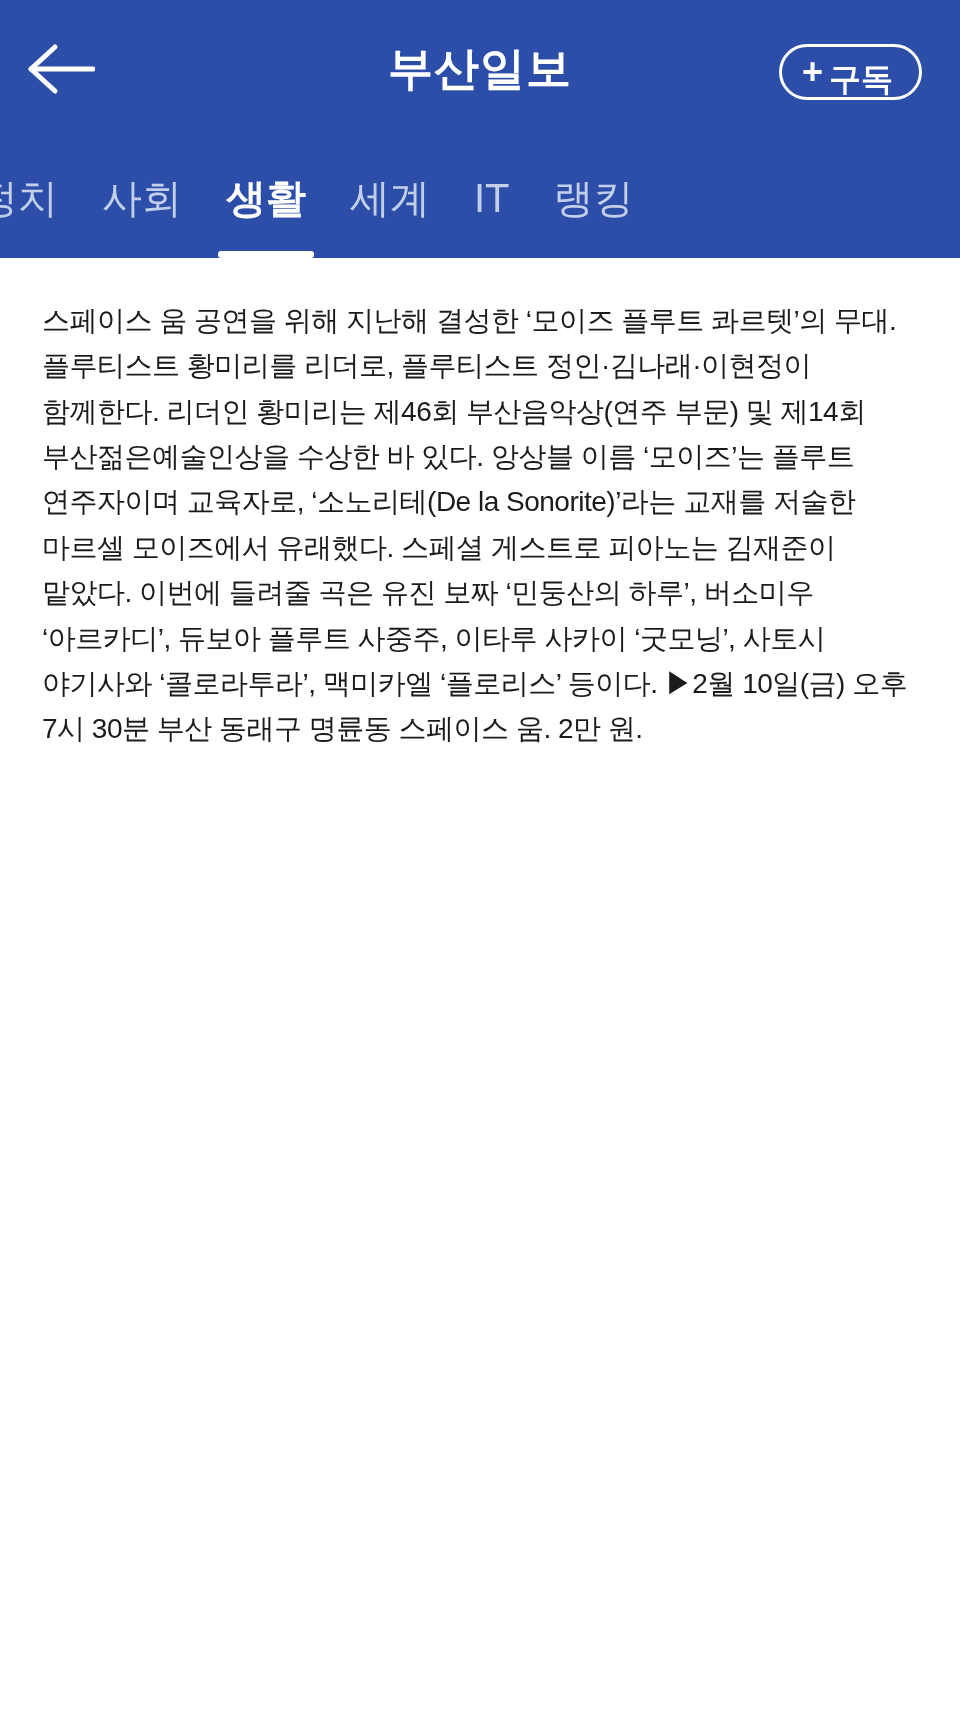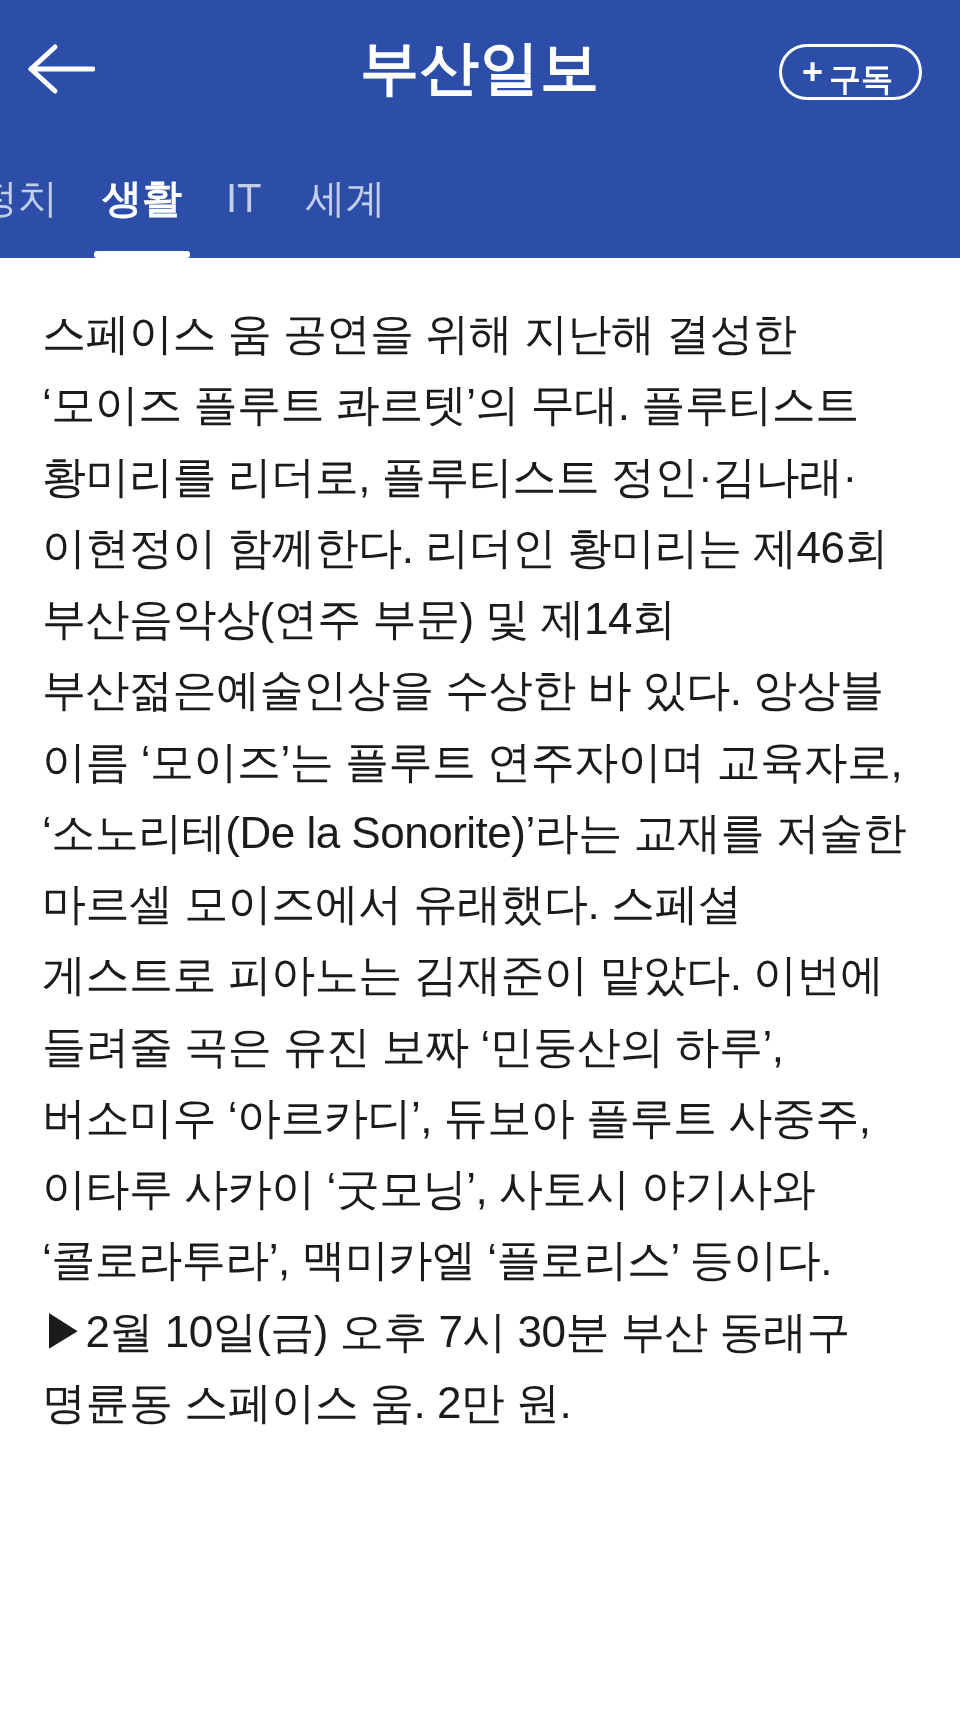--- a/index.html
+++ b/index.html
@@ -35,21 +35,21 @@
   }
   .back-icon {
     display: block;
   }
   .header-title {
     position: absolute;
     left: 0;
     right: 0;
     text-align: center;
     color: #ffffff;
-    font-size: 59px;
+    font-size: 45px;
     font-weight: bold;
     letter-spacing: 1px;
     pointer-events: none;
   }
   .subscribe-btn {
     position: absolute;
     right: 38px;
     top: 44px;
     height: 56px;
     padding: 0 26px 0 20px;
@@ -111,21 +111,21 @@
     background: #ffffff;
     border-radius: 3px;
   }
 
   
   .article {
     padding: 40px 42px 0 42px;
   }
   .article p {
     color: #1b1b1b;
-    font-size: 44px;
+    font-size: 28px;
     line-height: 1.62;
     letter-spacing: -0.5px;
     word-break: keep-all;
     text-align: left;
   }
 </style>
 </head>
 <body>
 
 <div class="app">
@@ -141,28 +141,34 @@
     <div class="subscribe-btn">
       <span class="subscribe-plus">+</span>
       <span class="subscribe-label">구독</span>
     </div>
   </div>
 
   <div class="tabbar">
     <div class="tab first">
       <span>정치</span>
     </div>
+    <div class="tab">
+      <span>사회</span>
+    </div>
     <div class="tab active">
       <span>생활</span>
+    </div>
+    <div class="tab">
+      <span>세계</span>
     </div>
     <div class="tab">
       <span>IT</span>
     </div>
     <div class="tab">
-      <span>세계</span>
+      <span>랭킹</span>
     </div>
   </div>
 
   <div class="article">
     <p>스페이스 움 공연을 위해 지난해 결성한 ‘모이즈 플루트 콰르텟’의 무대. 플루티스트 황미리를 리더로, 플루티스트 정인·김나래·이현정이 함께한다. 리더인 황미리는 제46회 부산음악상(연주 부문) 및 제14회 부산젊은예술인상을 수상한 바 있다. 앙상블 이름 ‘모이즈’는 플루트 연주자이며 교육자로, ‘소노리테(De la Sonorite)’라는 교재를 저술한 마르셀 모이즈에서 유래했다. 스페셜 게스트로 피아노는 김재준이 맡았다. 이번에 들려줄 곡은 유진 보짜 ‘민둥산의 하루’, 버소미우 ‘아르카디’, 듀보아 플루트 사중주, 이타루 사카이 ‘굿모닝’, 사토시 야기사와 ‘콜로라투라’, 맥미카엘 ‘플로리스’ 등이다. ▶2월 10일(금) 오후 7시 30분 부산 동래구 명륜동 스페이스 움. 2만 원.</p>
   </div>
 
 </div>
 
 </body></html>

